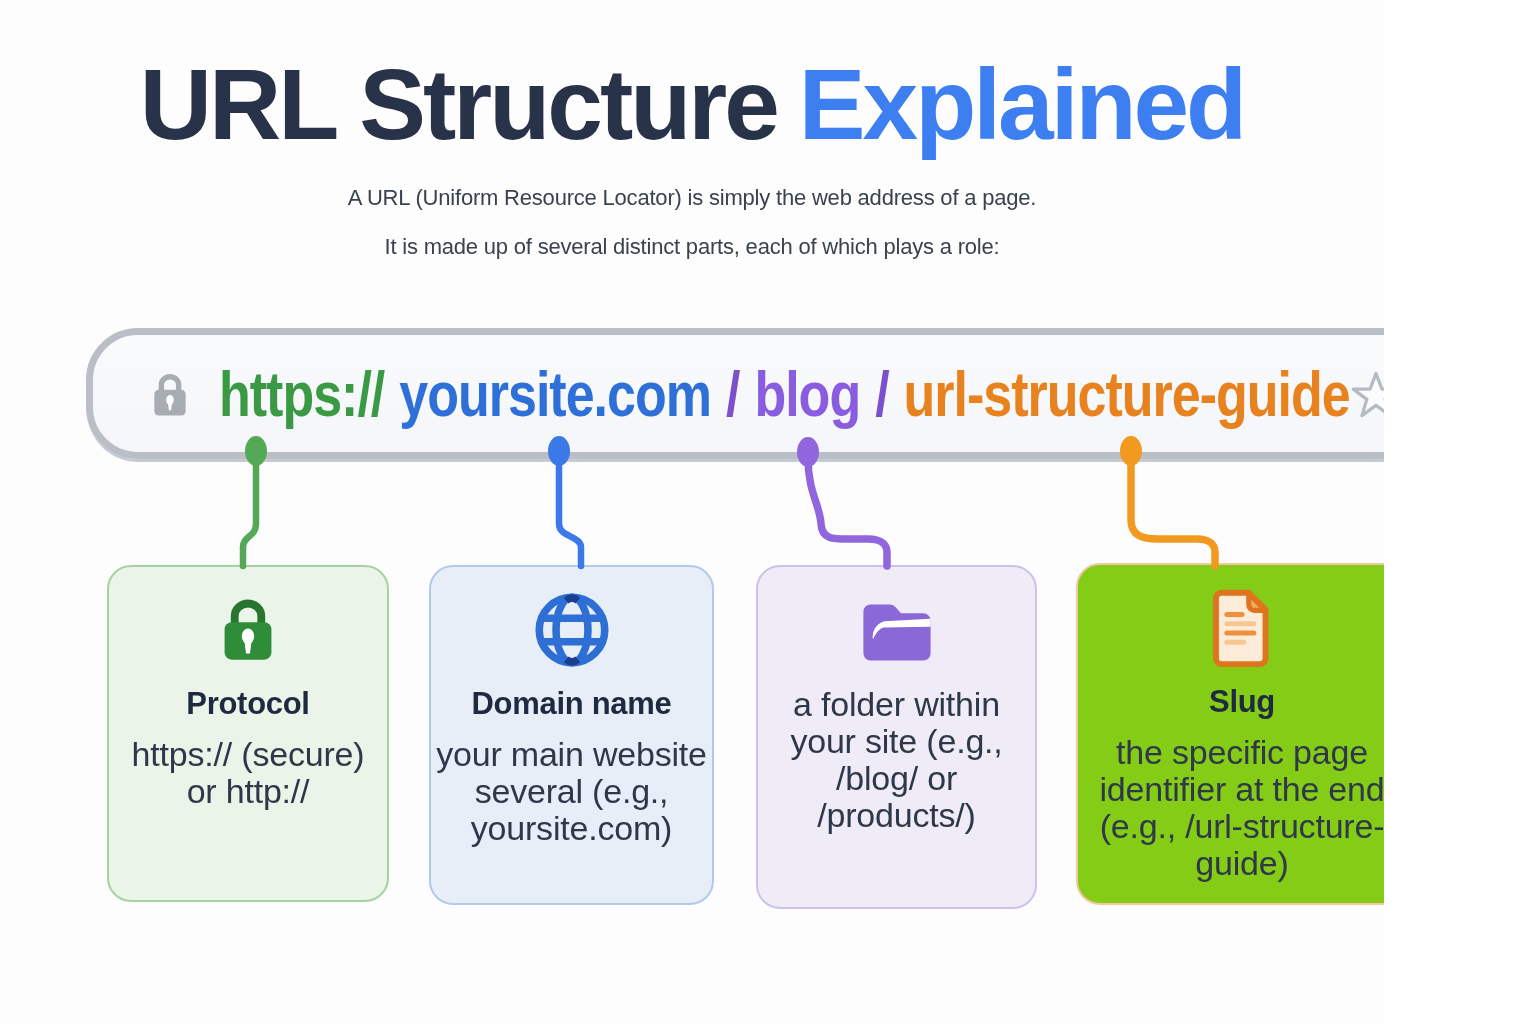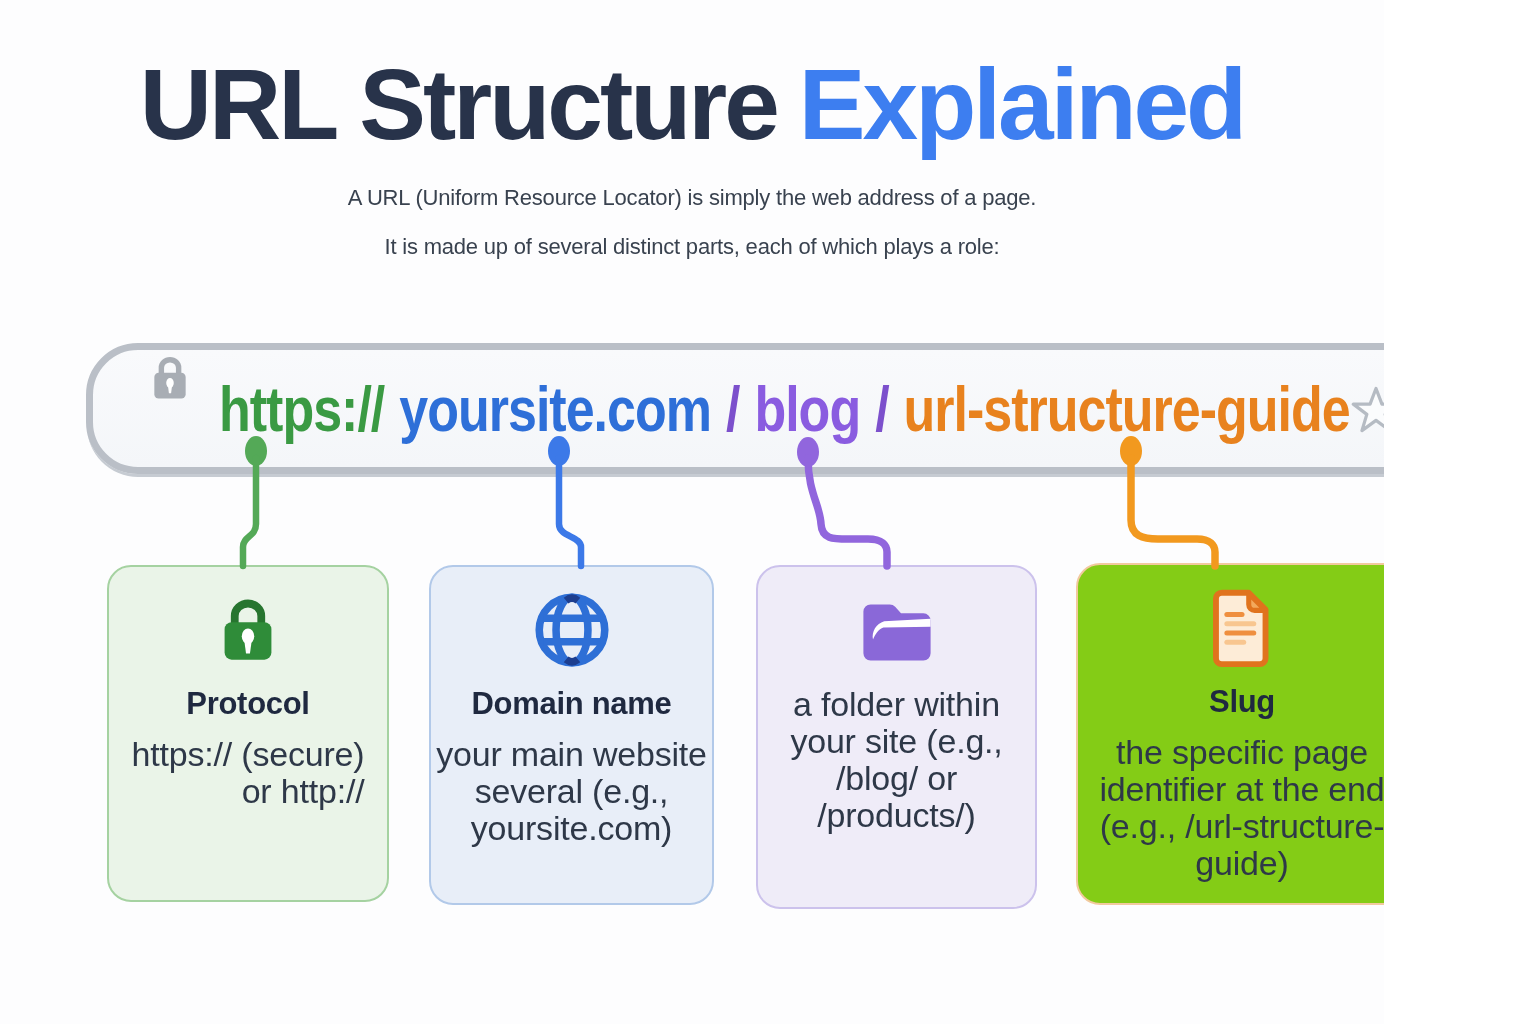--- a/index.html
+++ b/index.html
@@ -18,25 +18,25 @@
   }
   h1 .t1{color:#28334a;}
   h1 .t2{color:#3d7ef0;margin-left:22px;}
   .subtitle{
     margin:16px 0 0 0;font-size:22px;line-height:47px;color:#39424f;
     letter-spacing:-0.2px;white-space:pre-line;
   }
 
   
   .url-bar{
-    position:absolute;left:86px;top:343px;width:1354px;height:131px;
+    position:absolute;left:86px;top:328px;width:1354px;height:131px;
     border:7px solid #babfc7;border-radius:52px;
     background:linear-gradient(180deg,#f9fafc 0%,#f4f6f9 100%);
     box-shadow:0 4px 0 -1px #c6cbd2;
-    display:flex;
+    display:flex;align-items:center;
   }
   .bar-lock{margin-left:50px;flex:0 0 auto;}
   .url-text{
     position:absolute;left:126px;top:0;height:100%;
     display:flex;align-items:center;
     font-size:52px;font-weight:700;letter-spacing:-1px;white-space:nowrap;
     transform:scaleY(1.22);transform-origin:left center;
   }
   .seg{margin-right:15px;}
   .seg:last-child{margin-right:0;}
@@ -58,21 +58,21 @@
   }
   .card .icon-box{height:86px;margin-top:20px;display:flex;align-items:center;justify-content:center;}
   .card h2{
     margin:12px 0 0 0;font-size:31px;line-height:38px;font-weight:700;
     color:#1f2940;white-space:pre-line;letter-spacing:-0.3px;
   }
   .card p{
     margin:13px 0 0 0;font-size:34px;line-height:37px;color:#2e3848;
     white-space:pre-line;letter-spacing:-0.2px;
   }
-  .card-protocol{left:107px;top:565px;width:282px;height:337px;background:#eaf4e8;border-color:#a5d2a1;text-align:right;}
+  .card-protocol{left:107px;top:565px;width:282px;height:337px;background:#eaf4e8;border-color:#a5d2a1;}
   .card-domain{left:429px;top:565px;width:285px;height:340px;background:#e8eef8;border-color:#b2c9e9;}
   .card-subdirectory{left:756px;top:565px;width:281px;height:344px;background:#efecf8;border-color:#ccc2ec;}
   .card-slug{left:1076px;top:563px;width:332px;height:342px;background:#84cc16;border-color:#f2c99e;}
 </style>
 </head>
 <body>
 
 <div class="canvas">
 
   <div class="title-wrap">

